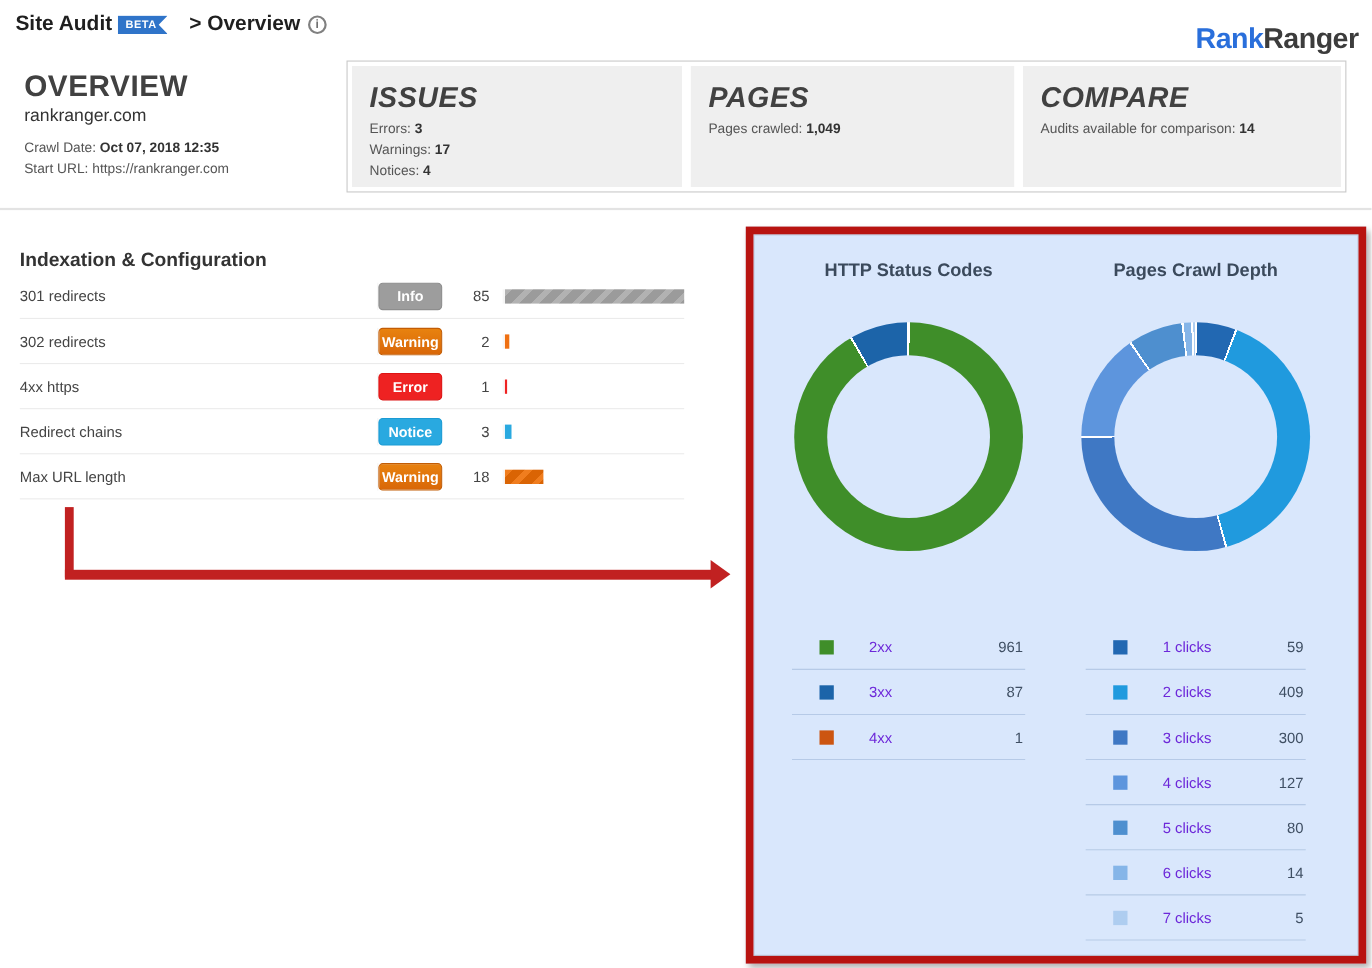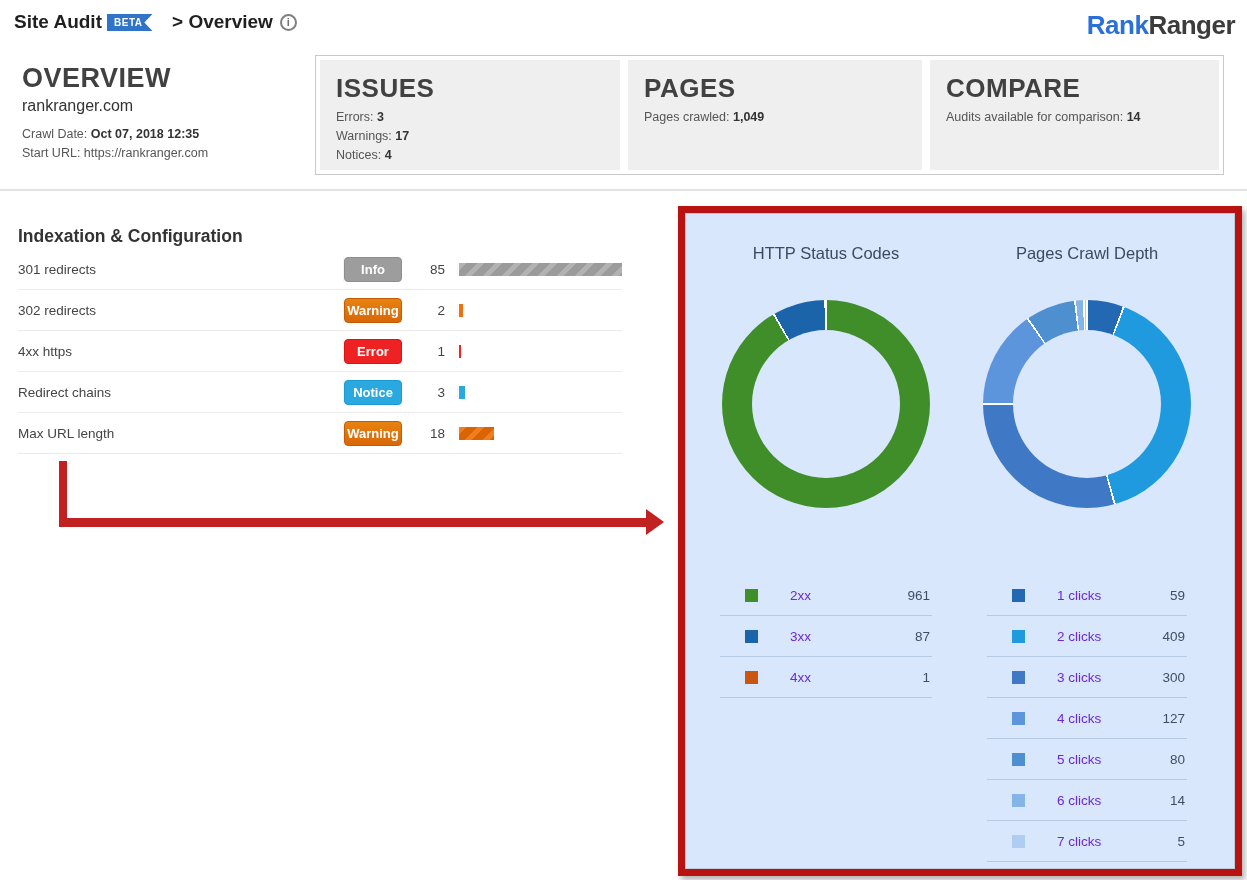--- a/index.html
+++ b/index.html
@@ -14,33 +14,33 @@
     position:absolute; left:107px; top:14px; background:#2f74c9; color:#fff;
     font-size:10px; font-weight:bold; padding:3px 10px 3px 7px; letter-spacing:.5px;
     clip-path:polygon(0 0,100% 0,82% 50%,100% 100%,0 100%);
   }
   .breadcrumb { position:absolute; left:172px; top:11px; font-size:19px; font-weight:bold; color:#1f1f1f; }
   .info-icon {
     display:inline-block; width:17px; height:17px; border:2px solid #808080; border-radius:50%;
     color:#707070; font-size:11px; font-weight:bold; text-align:center; line-height:13px;
     vertical-align:2px; margin-left:7px; font-style:normal;
   }
-  .logo { position:absolute; right:12px; top:10px; font-size:26px; font-weight:bold; letter-spacing:-0.5px; }
+  .logo { position:absolute; right:12px; top:20px; font-size:26px; font-weight:bold; letter-spacing:-0.5px; }
   .logo .p1 { color:#2a6fdb; } .logo .p2 { color:#3c3c3c; }
 
   
   .tabs { position:absolute; top:55px; left:0; width:1224px; height:120px; display:flex; }
   .tab-overview { width:315px; background:#fff; padding:8px 0 0 22px; }
   .tab-title { font-size:27px; font-weight:bold; color:#414141; letter-spacing:.5px; }
   .tab-overview .domain { font-size:16px; font-weight:normal; color:#333; margin:3px 0 12px; }
   .meta-line, .stat-line { font-size:12.5px; color:#555; margin-top:5px; }
   .meta-line b, .stat-line b { color:#333; }
   .tab-group { flex:1; border:1px solid #c9c9c9; background:#fff; display:flex; }
   .tab-gray { background:#efefef; margin:4px; padding:13px 16px; }
-  .tab-gray .tab-title { font-size:26px; margin-bottom:6px; }
+  .tab-gray .tab-title { font-size:26px; margin-bottom:6px;font-style:italic; }
   .tab-issues { width:300px; } .tab-pages { width:294px; } .tab-compare { flex:1; }
   .header-divider { position:absolute; top:189px; left:0; width:100%; height:2px; background:#e3e3e3; }
 
   
   .indexation { position:absolute; left:18px; top:226px; width:604px; }
   .indexation-title { font-size:17.5px; font-weight:bold; color:#333; margin-bottom:2px; }
   .irow { display:flex; align-items:center; height:41px; border-bottom:1px solid #ebebeb; }
   .irow-label { flex:1; font-size:13.5px; color:#444; }
   .badge-cell { width:62px; border-left:1px solid #f4f4f4; }
   .badge {
@@ -62,21 +62,21 @@
     border-top:13px solid transparent; border-bottom:13px solid transparent; border-left:18px solid #c12121; }
 
   
   .panel {
     position:absolute; left:678px; top:206px; width:564px; height:670px;
     border:7px solid #b81310; background:#d9e7fc; display:flex;
     box-shadow:inset 0 0 0 1px rgba(0,0,0,.12), 3px 4px 6px rgba(0,0,0,.30);
   }
   .chart-col.left { width:282px; }
   .chart-col.right { width:240px; }
-  .chart-title { margin-top:29px; text-align:center; font-size:16.5px; font-weight:normal; color:#3b4a5c; line-height:22px; }
+  .chart-title { margin-top:22px; text-align:center; font-size:16.5px; font-weight:bold; color:#3b4a5c; line-height:22px; }
   .donut { width:208px; height:208px; border-radius:50%; margin:36px auto 0; position:relative; }
   .donut::after { content:''; position:absolute; inset:30px; border-radius:50%; background:#d9e7fc; }
   .legend { margin:67px auto 0; }
   .legend.l0 { width:212px; } .legend.l1 { width:200px; }
   .lrow { display:flex; align-items:center; height:41px; padding:0 2px 0 25px;
     border-bottom:1px solid rgba(95,130,175,.28); }
   .lswatch { width:13px; height:13px; margin-right:32px; flex:none; }
   .llabel { flex:1; font-size:13.5px; color:#6d28d9; }
   .lvalue { font-size:13.5px; color:#3f4f63; }
 </style>

